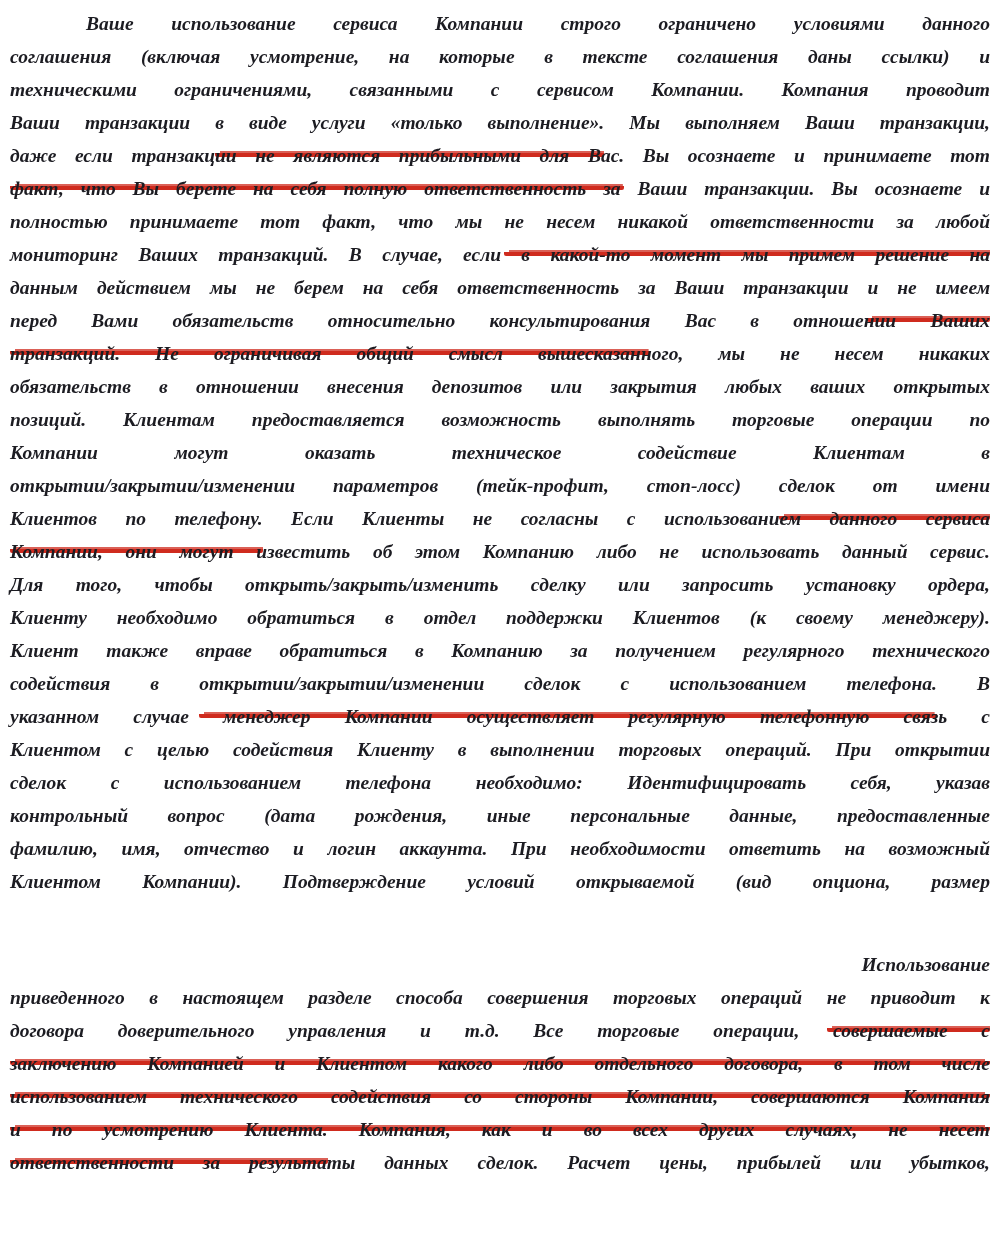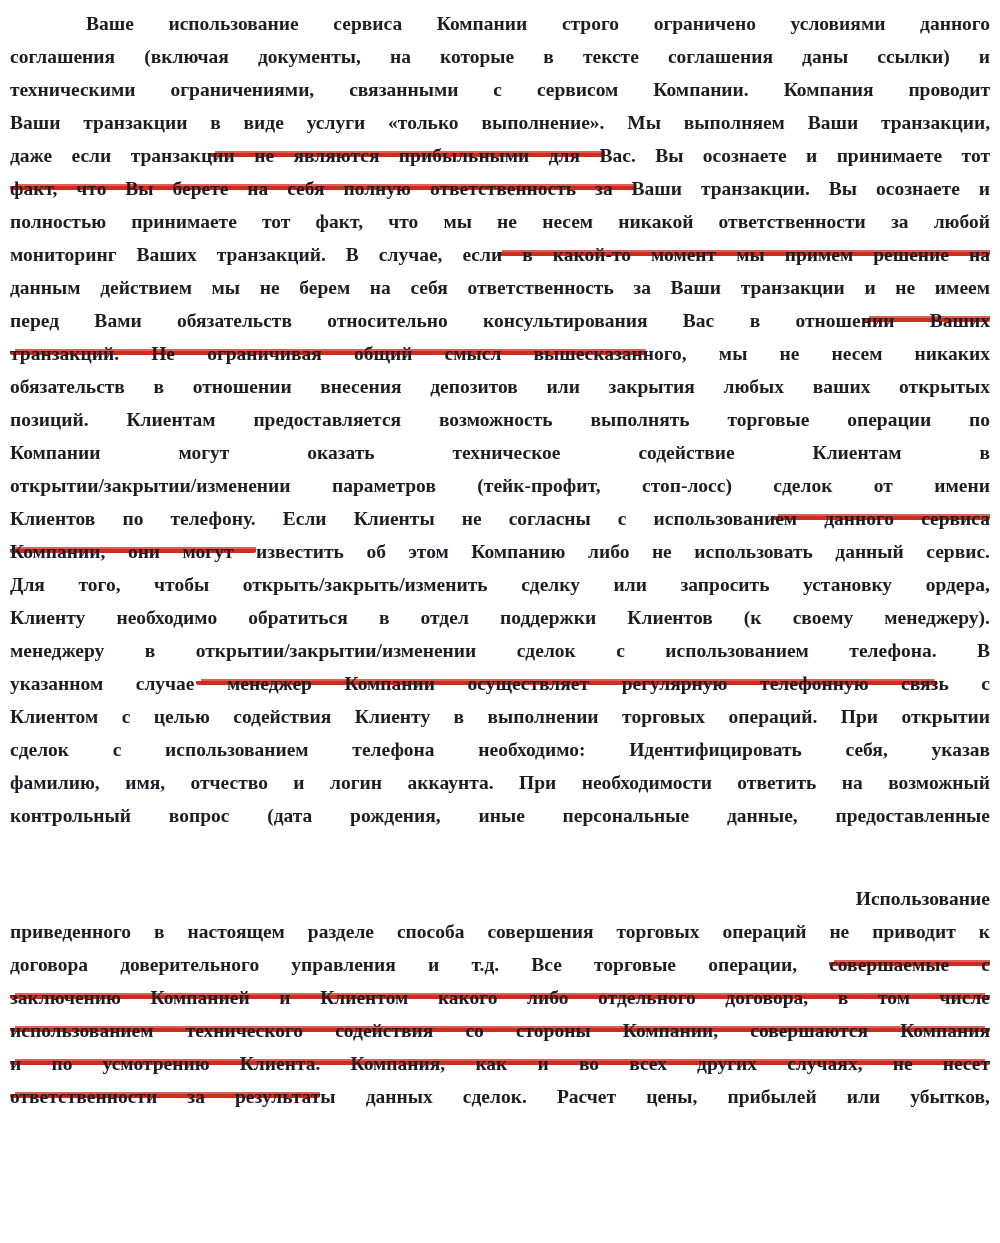--- a/index.html
+++ b/index.html
@@ -12,20 +12,21 @@
     width: 1000px;
     height: 1243px;
     box-sizing: border-box;
     padding: 7px 10px 0 10px;
     background: var(--page-bg, #ffffff);
     overflow: hidden;
     font-family: "Liberation Serif", "DejaVu Serif", serif;
     font-weight: 600;
     font-size: 19.5px;
     color: var(--text-color, #1c1c22);
+    font-style: italic;
   }
   .doc-body {
     width: 100%;
   }
   .line {
     line-height: 33px;
     height: 33px;
     text-align: justify;
     text-align-last: justify;
     white-space: nowrap;
@@ -52,44 +53,46 @@
     background-position: 0 100%, 5px calc(100% - 3.5px);
     border-radius: 2px;
   }
 </style>
 </head>
 <body>
 
 <div class="page">
   <div class="doc-body">
       <div class="line indent"><span>Ваше использование сервиса Компании строго ограничено условиями данного</span></div>
-      <div class="line"><span>соглашения (включая документы, на которые в тексте соглашения даны ссылки) и</span></div>
+      <div class="line"><span>соглашения (включая усмотрение, на которые в тексте соглашения даны ссылки) и</span></div>
       <div class="line"><span>техническими ограничениями, связанными с сервисом Компании. Компания проводит</span></div>
       <div class="line"><span>Ваши транзакции </span><span class="u">в виде услуги «только выполнение».</span><span> Мы выполняем Ваши транзакции,</span></div>
       <div class="line"><span class="u">даже если транзакции не являются прибыльными для Вас.</span><span> Вы осознаете и принимаете тот</span></div>
       <div class="line"><span>факт, что Вы берете на себя полную ответственность за Ваши транзакции. Вы осознаете и</span></div>
       <div class="line"><span>полностью принимаете тот факт, что мы </span><span class="u">не несем никакой ответственности за любой</span></div>
       <div class="line"><span>мониторинг Ваших транзакций. В случае, если в какой-то момент мы примем решение на</span></div>
       <div class="line"><span>данным действием мы не берем на себя ответственность за Ваши транзакции </span><span class="u">и не имеем</span></div>
       <div class="line"><span class="u">перед Вами обязательств относительно консультирования</span><span> Вас в отношении Ваших</span></div>
       <div class="line"><span>транзакций. Не ограничивая общий смысл вышесказанного, мы не несем никаких</span></div>
       <div class="line"><span>обязательств в отношении внесения депозитов или закрытия любых ваших открытых</span></div>
       <div class="line"><span>позиций. Клиентам предоставляется возможность выполнять торговые операции по</span></div>
       <div class="line"><span>Компании могут оказать техническое содействие Клиентам в</span></div>
       <div class="line"><span>открытии/закрытии/изменении параметров (тейк-профит, стоп-лосс) </span><span class="u">сделок от имени</span></div>
       <div class="line"><span class="u">Клиентов по телефону.</span><span> Если Клиенты не согласны с использованием данного сервиса</span></div>
       <div class="line"><span>Компании, они могут известить об этом Компанию либо не использовать данный сервис.</span></div>
       <div class="line"><span>Для того, чтобы открыть/закрыть/изменить сделку или запросить установку ордера,</span></div>
       <div class="line"><span>Клиенту необходимо обратиться в отдел поддержки Клиентов (к своему менеджеру).</span></div>
-      <div class="line"><span>менеджеру в </span><span class="u">открытии/закрытии/изменении сделок с использованием телефона.</span><span> В</span></div>
+      <div class="line"><span>Клиент также вправе обратиться в Компанию за получением регулярного технического</span></div>
+      <div class="line"><span>содействия в </span><span class="u">открытии/закрытии/изменении сделок с использованием телефона.</span><span> В</span></div>
       <div class="line"><span>указанном случае менеджер Компании осуществляет регулярную телефонную связь с</span></div>
       <div class="line"><span>Клиентом с целью содействия Клиенту в выполнении торговых операций. При открытии</span></div>
       <div class="line"><span>сделок с использованием телефона необходимо: Идентифицировать себя, указав</span></div>
+      <div class="line"><span>контрольный вопрос (дата рождения, иные персональные данные, предоставленные</span></div>
       <div class="line"><span>фамилию, имя, отчество и логин аккаунта. При необходимости ответить на возможный</span></div>
-      <div class="line"><span>контрольный вопрос (дата рождения, иные персональные данные, предоставленные</span></div>
+      <div class="line"><span>Клиентом Компании). Подтверждение условий открываемой (вид опциона, размер</span></div>
       <div class="line right gap-before"><span>Использование</span></div>
       <div class="line"><span>приведенного в настоящем разделе способа совершения торговых операций </span><span class="u">не приводит к</span></div>
       <div class="line"><span class="u">договора доверительного управления и т.д. Все торговые операции, совершаемые с</span></div>
       <div class="line"><span class="u">заключению Компанией и Клиентом какого либо отдельного договора, в том числе</span></div>
       <div class="line"><span class="u">использованием технического содействия со стороны Компании, совершаются Компания</span></div>
       <div class="line"><span class="u">и по усмотрению Клиента.</span><span> Компания, как и во всех других случаях, не несет</span></div>
       <div class="line"><span>ответственности за результаты данных сделок. Расчет цены, прибылей или убытков,</span></div>
     </div>
 </div>
 

